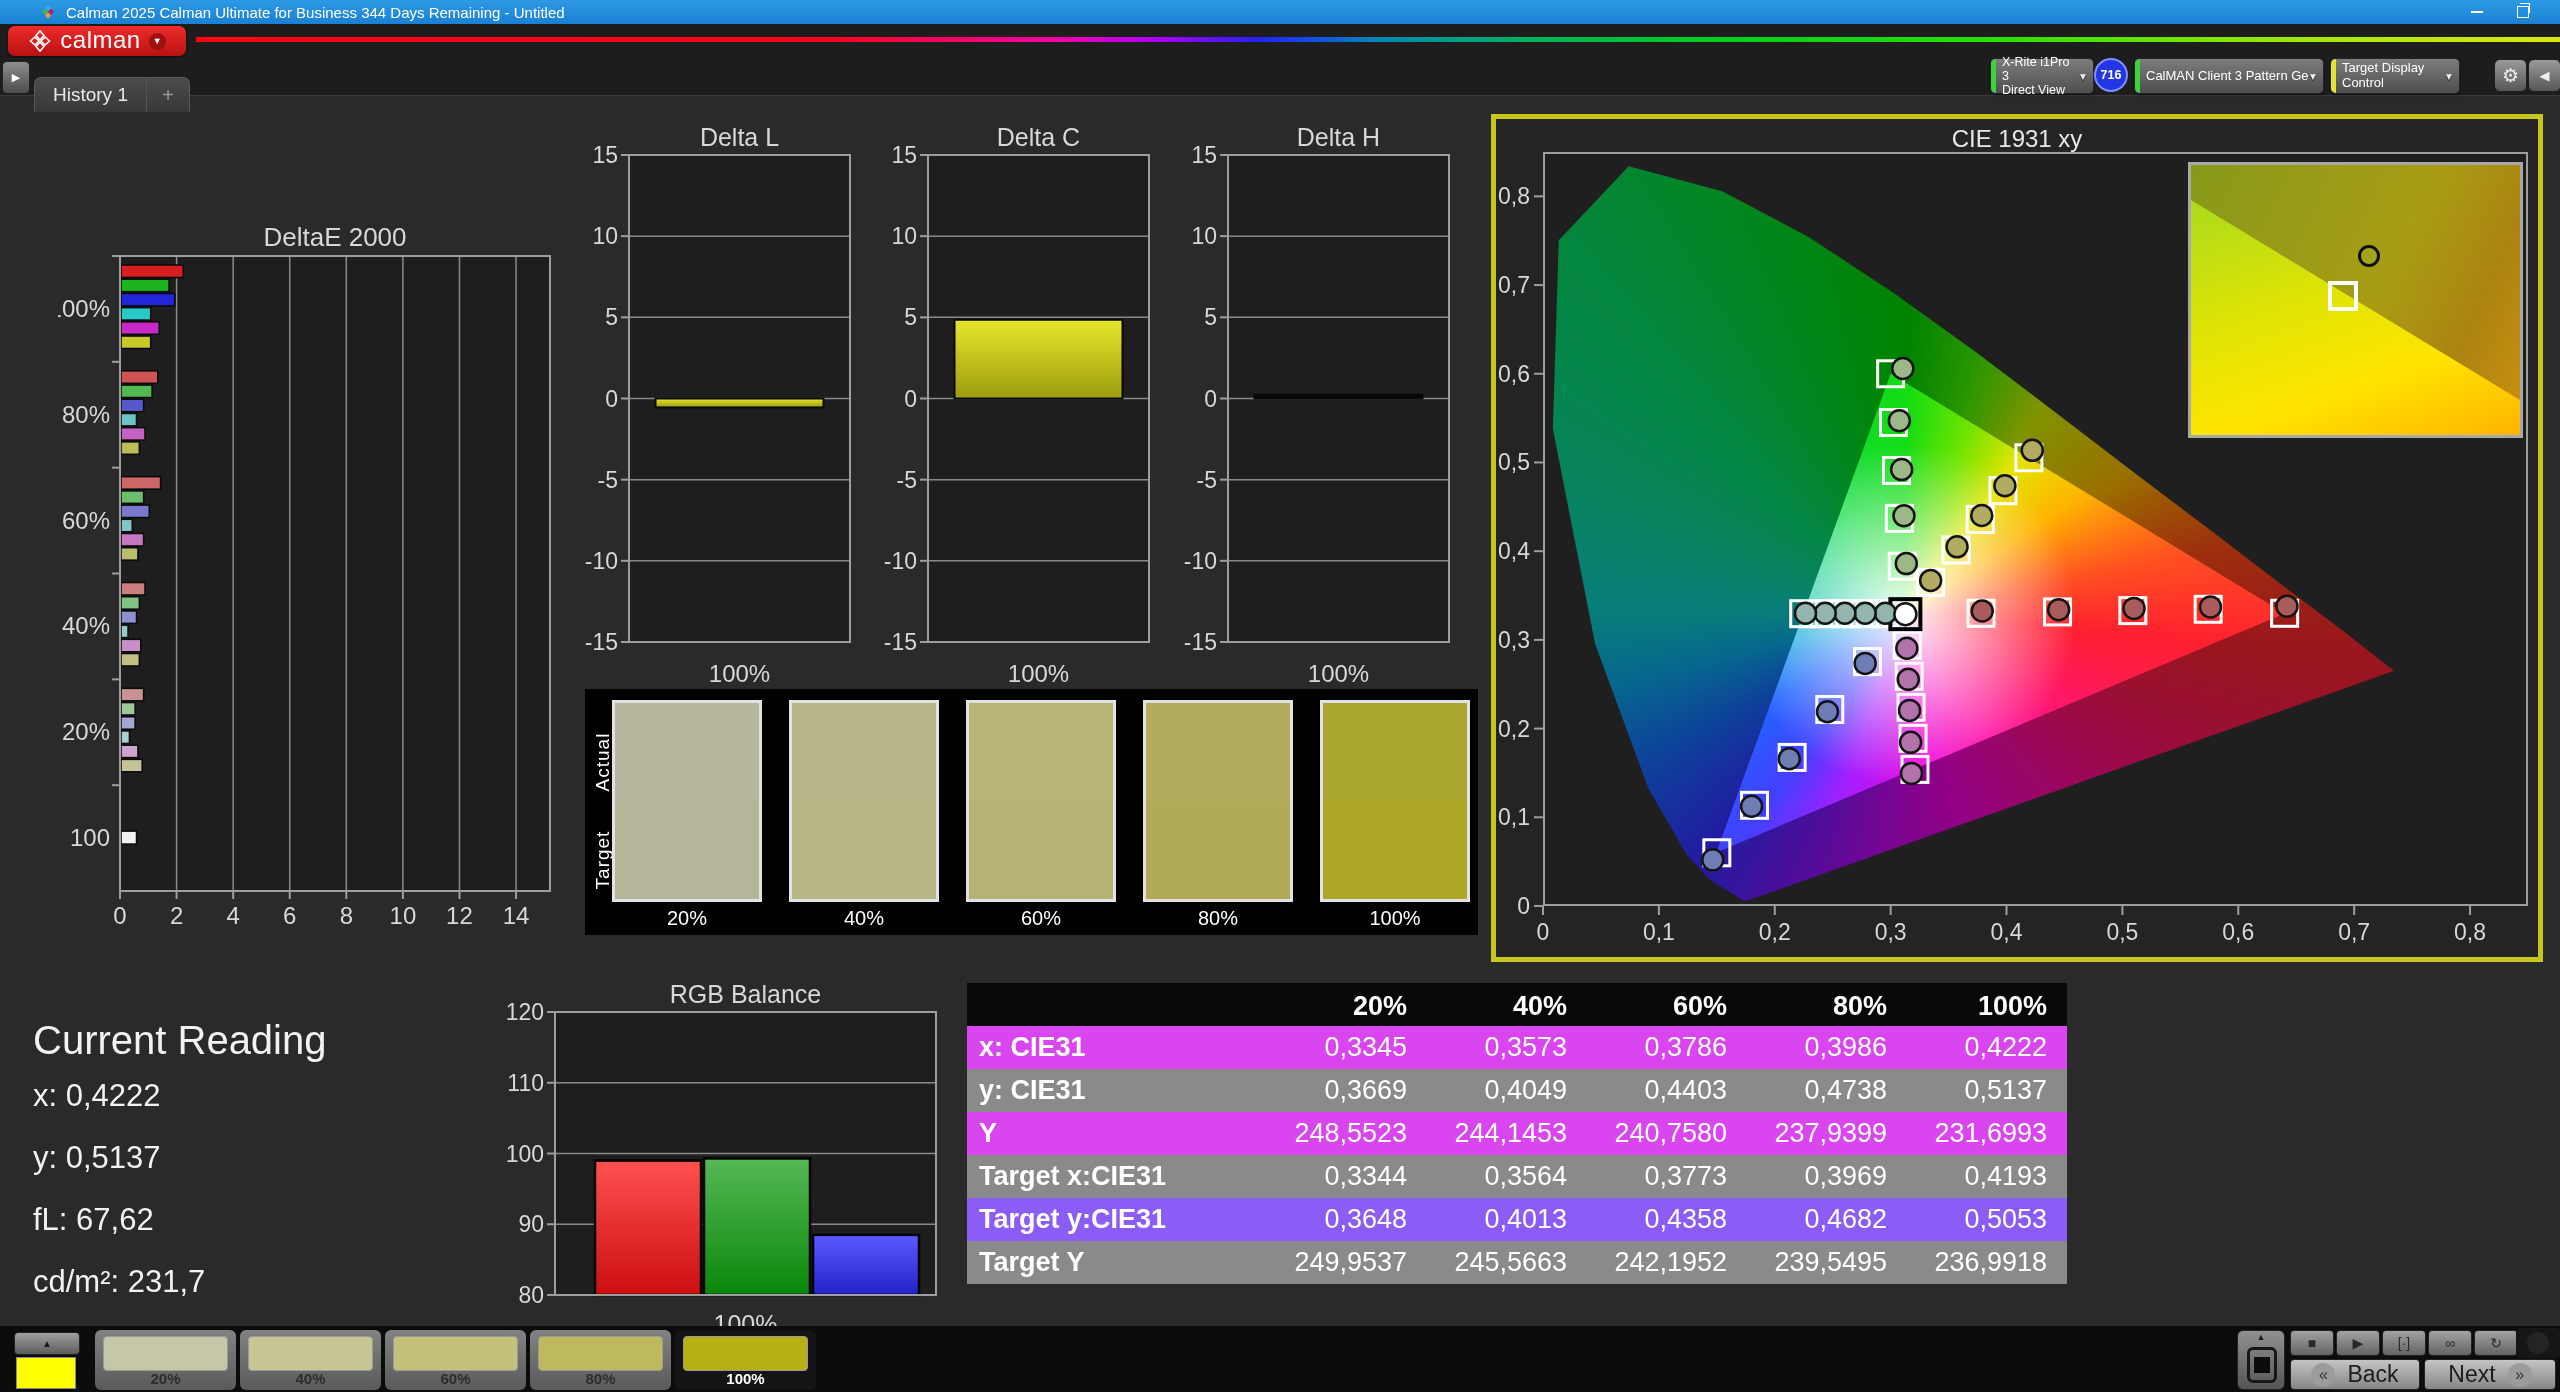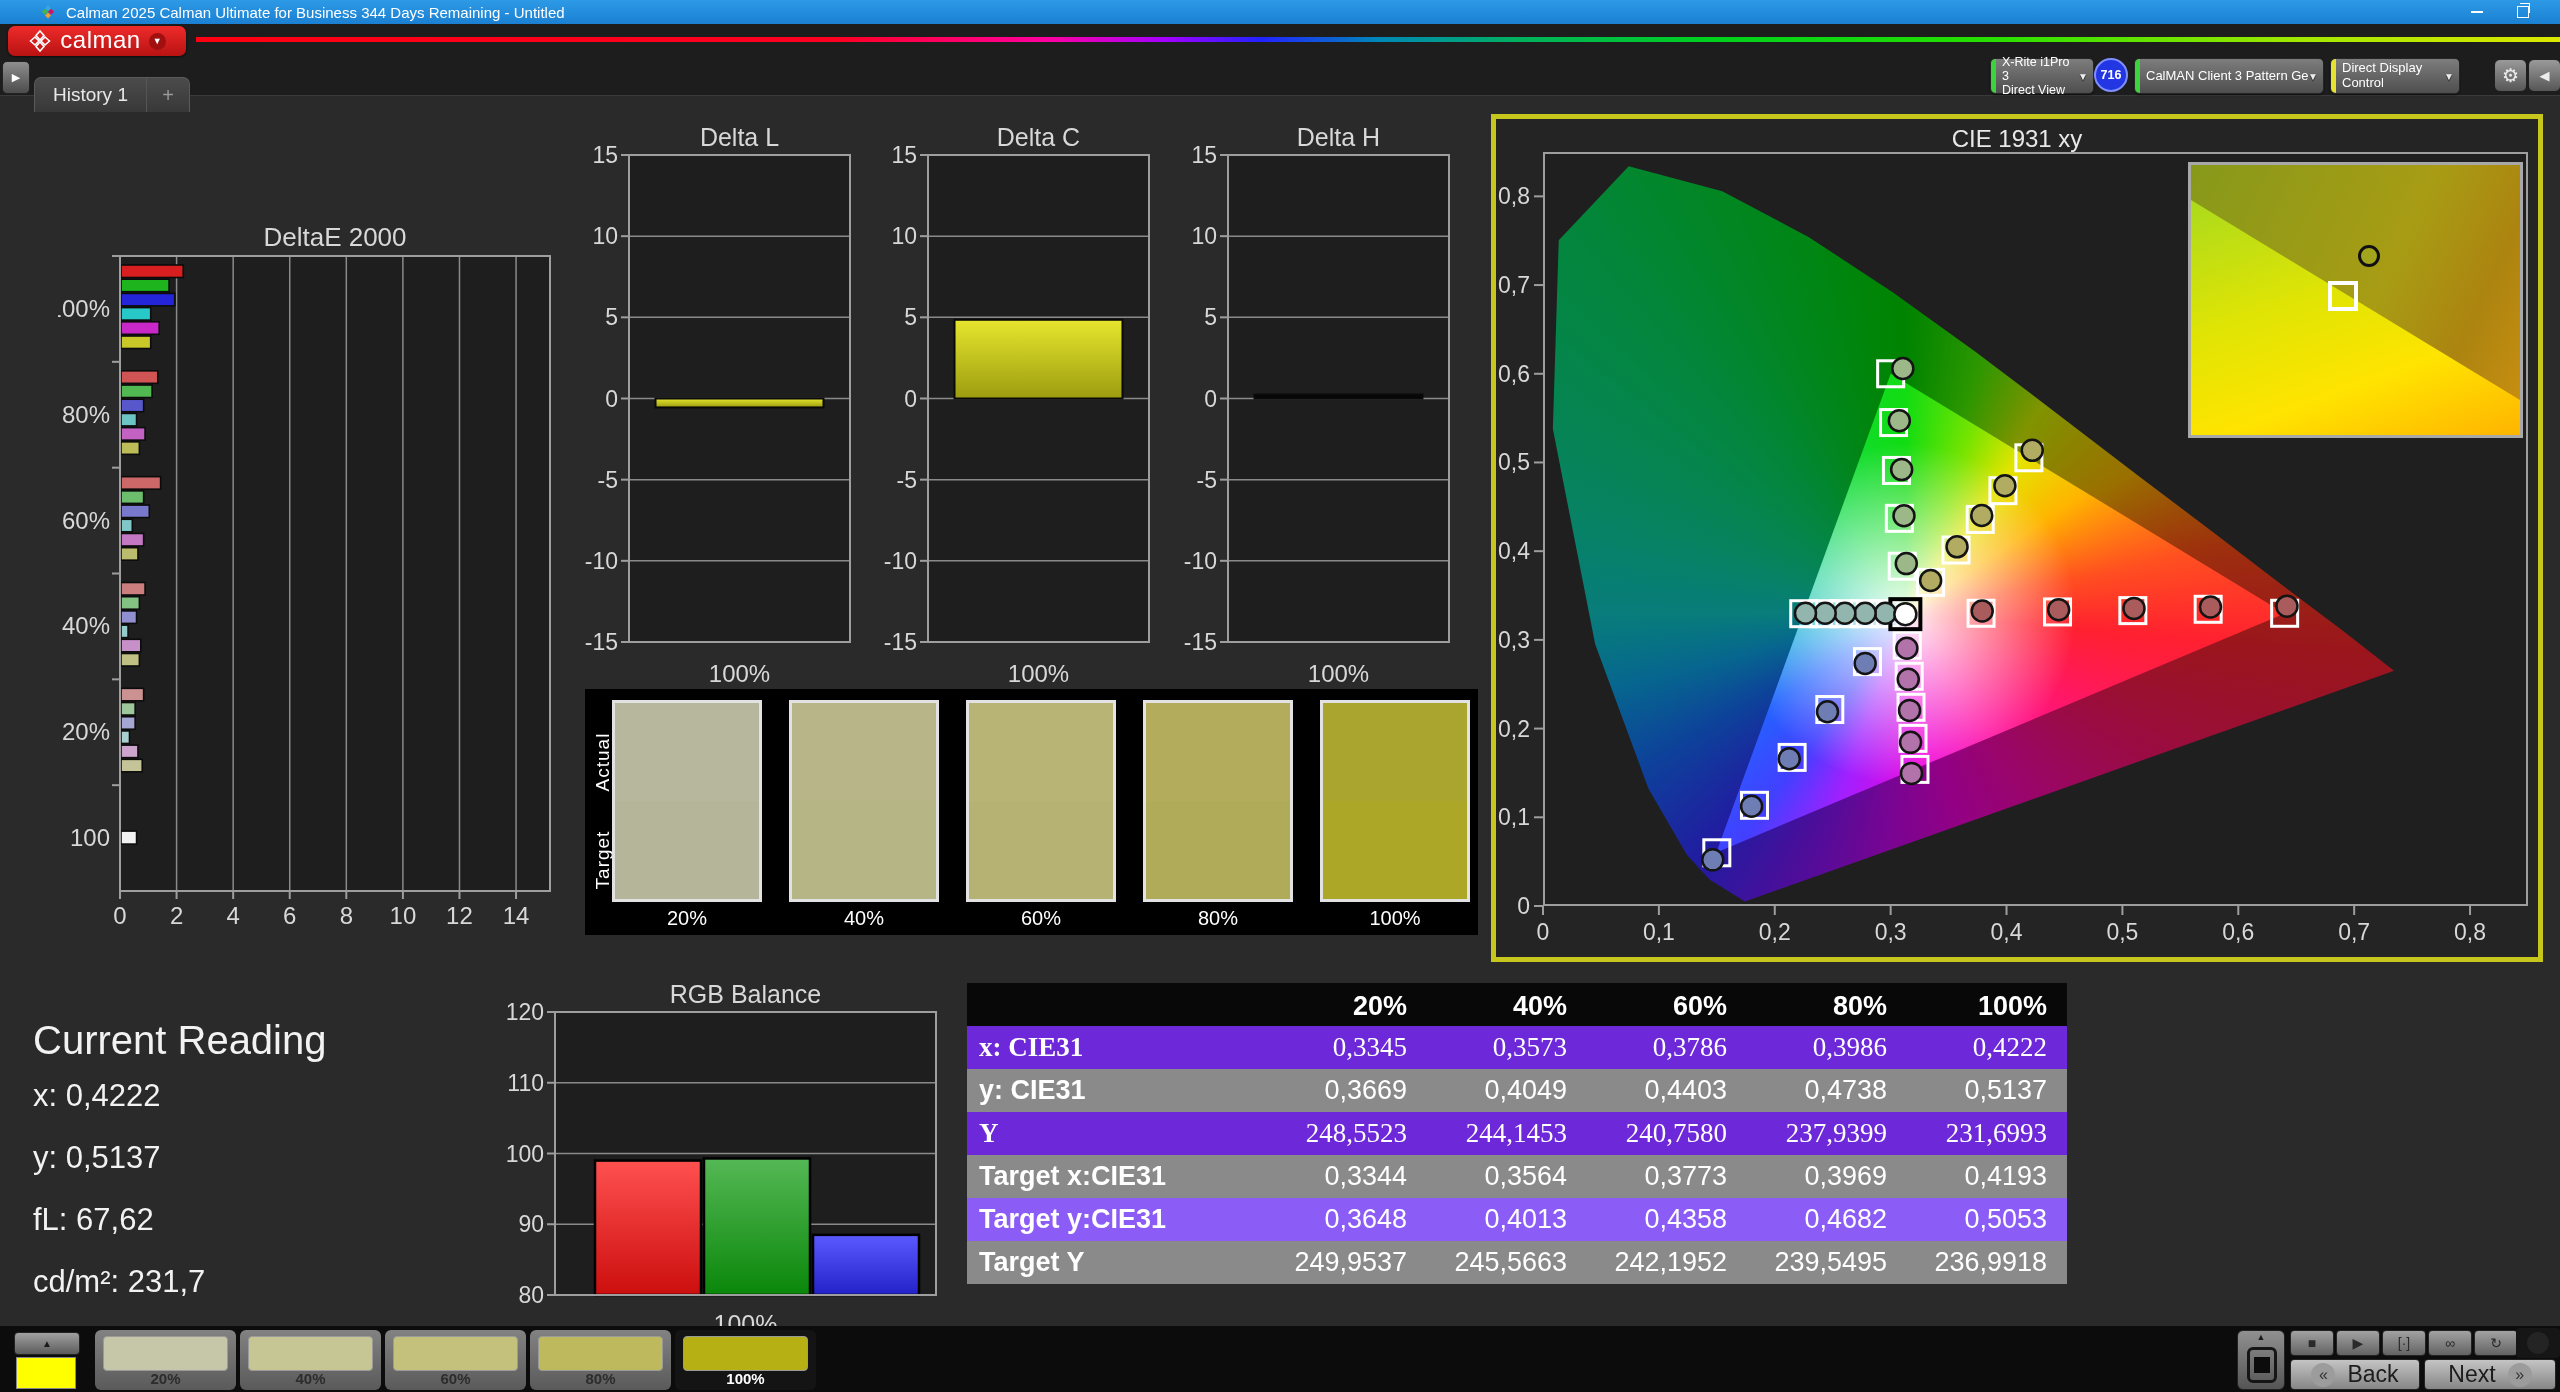--- a/index.html
+++ b/index.html
@@ -104,21 +104,21 @@
   #inset-square{position:absolute;width:30px;height:30px;border:4px solid #fff;box-sizing:border-box;}
 
   
   #sat-table{left:967px;top:983px;width:1100px;display:grid;grid-template-columns:300px repeat(5,160px);
     grid-auto-rows:43px;font-size:27px;color:#fff;}
   .th{background:#080808;height:46px;display:flex;align-items:center;justify-content:flex-end;padding-right:20px;
     box-sizing:border-box;font-weight:bold;}
   .th.first{justify-content:flex-start;padding-left:12px;}
   .td{display:flex;align-items:center;justify-content:flex-end;padding-right:20px;box-sizing:border-box;}
   .td.label{justify-content:flex-start;padding-left:12px;font-weight:bold;}
-  .row-dark{background:#6d28d9;font-family:Liberation Serif, serif;} .row-light{background:#8a8a8a;} .row-mid{background:#8b5cf6;}
+  .row-dark{background:#d946ef;} .row-light{background:#8a8a8a;} .row-mid{background:#8b5cf6;}
 
   
   #bottombar{left:0;top:1326px;width:2560px;height:66px;background:#0c0c0c;}
   #pat-collapse{left:14px;top:1332px;width:64px;height:21px;border-radius:4px;background:linear-gradient(#a0a0a0,#5c5c5c);
     display:flex;align-items:center;justify-content:center;font-size:10px;color:#1a1a1a;cursor:pointer;border:1px solid #222;}
   #pat-color{left:16px;top:1357px;width:60px;height:32px;border:1px solid #888;box-sizing:border-box;cursor:pointer;}
   .bswatch{position:absolute;top:1330px;width:141px;height:60px;border-radius:6px;cursor:pointer;box-sizing:border-box;}
   .bswatch .chip{position:absolute;left:8px;top:6px;right:8px;height:33px;border-radius:4px;border:1px solid #9a9a9a;}
   .bswatch .blabel{position:absolute;left:0;bottom:3px;width:100%;text-align:center;font-size:15px;font-weight:bold;}
   .bswatch.normal{background:linear-gradient(#828282,#5a5a5a);} .bswatch.normal .blabel{color:#2c2c2c;}
@@ -215,21 +215,21 @@
     <span class="devcaret">▼</span>
   </div>
   <div id="meter-badge" class="abs">716</div>
   <div id="drop-source" class="abs devdrop">
     <div class="devedge" style="background:#3cd43c"></div>
     <div class="devtext">CalMAN Client 3 Pattern Generator</div>
     <span class="devcaret">▼</span>
   </div>
   <div id="drop-display" class="abs devdrop">
     <div class="devedge" style="background:#e6e232"></div>
-    <div class="devtext">Direct Display Control</div>
+    <div class="devtext">Target Display Control</div>
     <span class="devcaret">▼</span>
   </div>
   <div id="btn-settings" class="abs sqbtn">⚙</div>
   <div id="btn-collapse" class="abs sqbtn">◀</div>
 
 
   <svg id="deltae-svg" class="abs" width="510" height="712">
       <rect x="62" y="30" width="430" height="635" fill="#1e1e1e" stroke="none"></rect>
       <text x="277" y="20" fill="#d8d8d8" font-size="26" text-anchor="middle">DeltaE 2000</text>
       <line x1="62" y1="665" x2="62" y2="673" stroke="#9e9e9e" stroke-width="2"></line>

